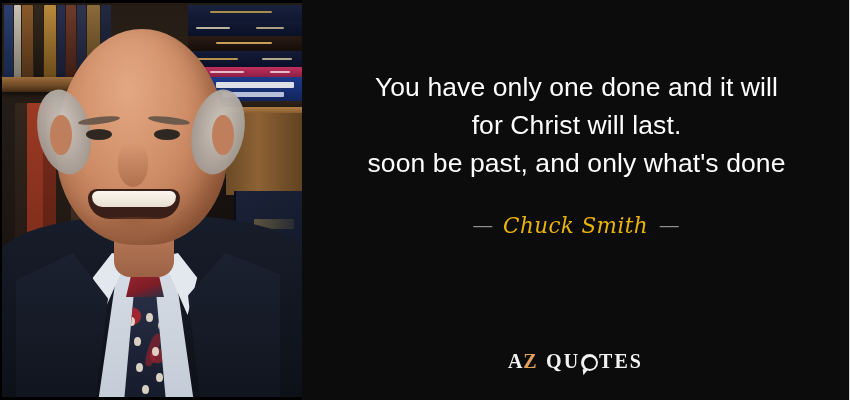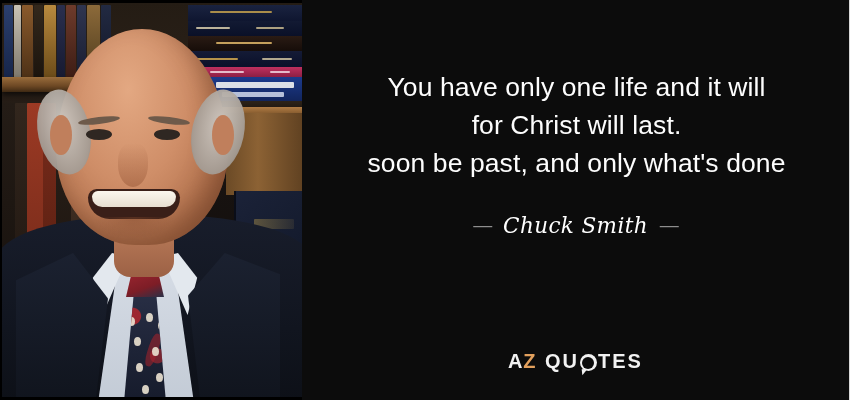--- a/index.html
+++ b/index.html
@@ -339,39 +339,40 @@
     font-size: 19px;
     letter-spacing: -1px;
     padding: 0 6px;
   }
   .attribution .author {
     display: inline-block;
     vertical-align: middle;
     font-family: "DejaVu Serif", serif;
     font-style: italic;
     font-size: 21.5px;
-    color: #ffffff;
+    color: #eab308;
     letter-spacing: .4px;
   }
 
   
   .logo {
     position: absolute;
     left: 0;
     right: 0;
     top: 350px;
     text-align: center;
     white-space: nowrap;
   }
   .logo-az, .logo-word {
     display: inline-block;
     vertical-align: middle;
     font-weight: 700;
     font-size: 20px;
     letter-spacing: .6px;
+    font-family: Liberation Serif, serif;
   }
   .logo-a { color: #f2f2f2; }
   .logo-z { color: #e2a05d; }
   .logo-word { color: #f2f2f2; margin-left: 9px; letter-spacing: 2px; }
   .logo-o {
     position: relative;
     display: inline-block;
     width: 17px;
     height: 17px;
     vertical-align: -3px;
@@ -513,21 +514,21 @@
         </div>
         <div class="chin-shadow"></div>
       </div>
 
     </div>
   </div>
 
   <div class="content">
 
     <div class="quote-text">
-      <div>You have only one life and it will</div>
+      <div>You have only one done and it will</div>
       <div>for Christ will last.</div>
       <div>soon be past, and only what's done</div>
     </div>
 
     <div class="attribution">
       <span class="dash">—</span>
       <span class="author">Chuck Smith</span>
       <span class="dash">—</span>
     </div>
 

